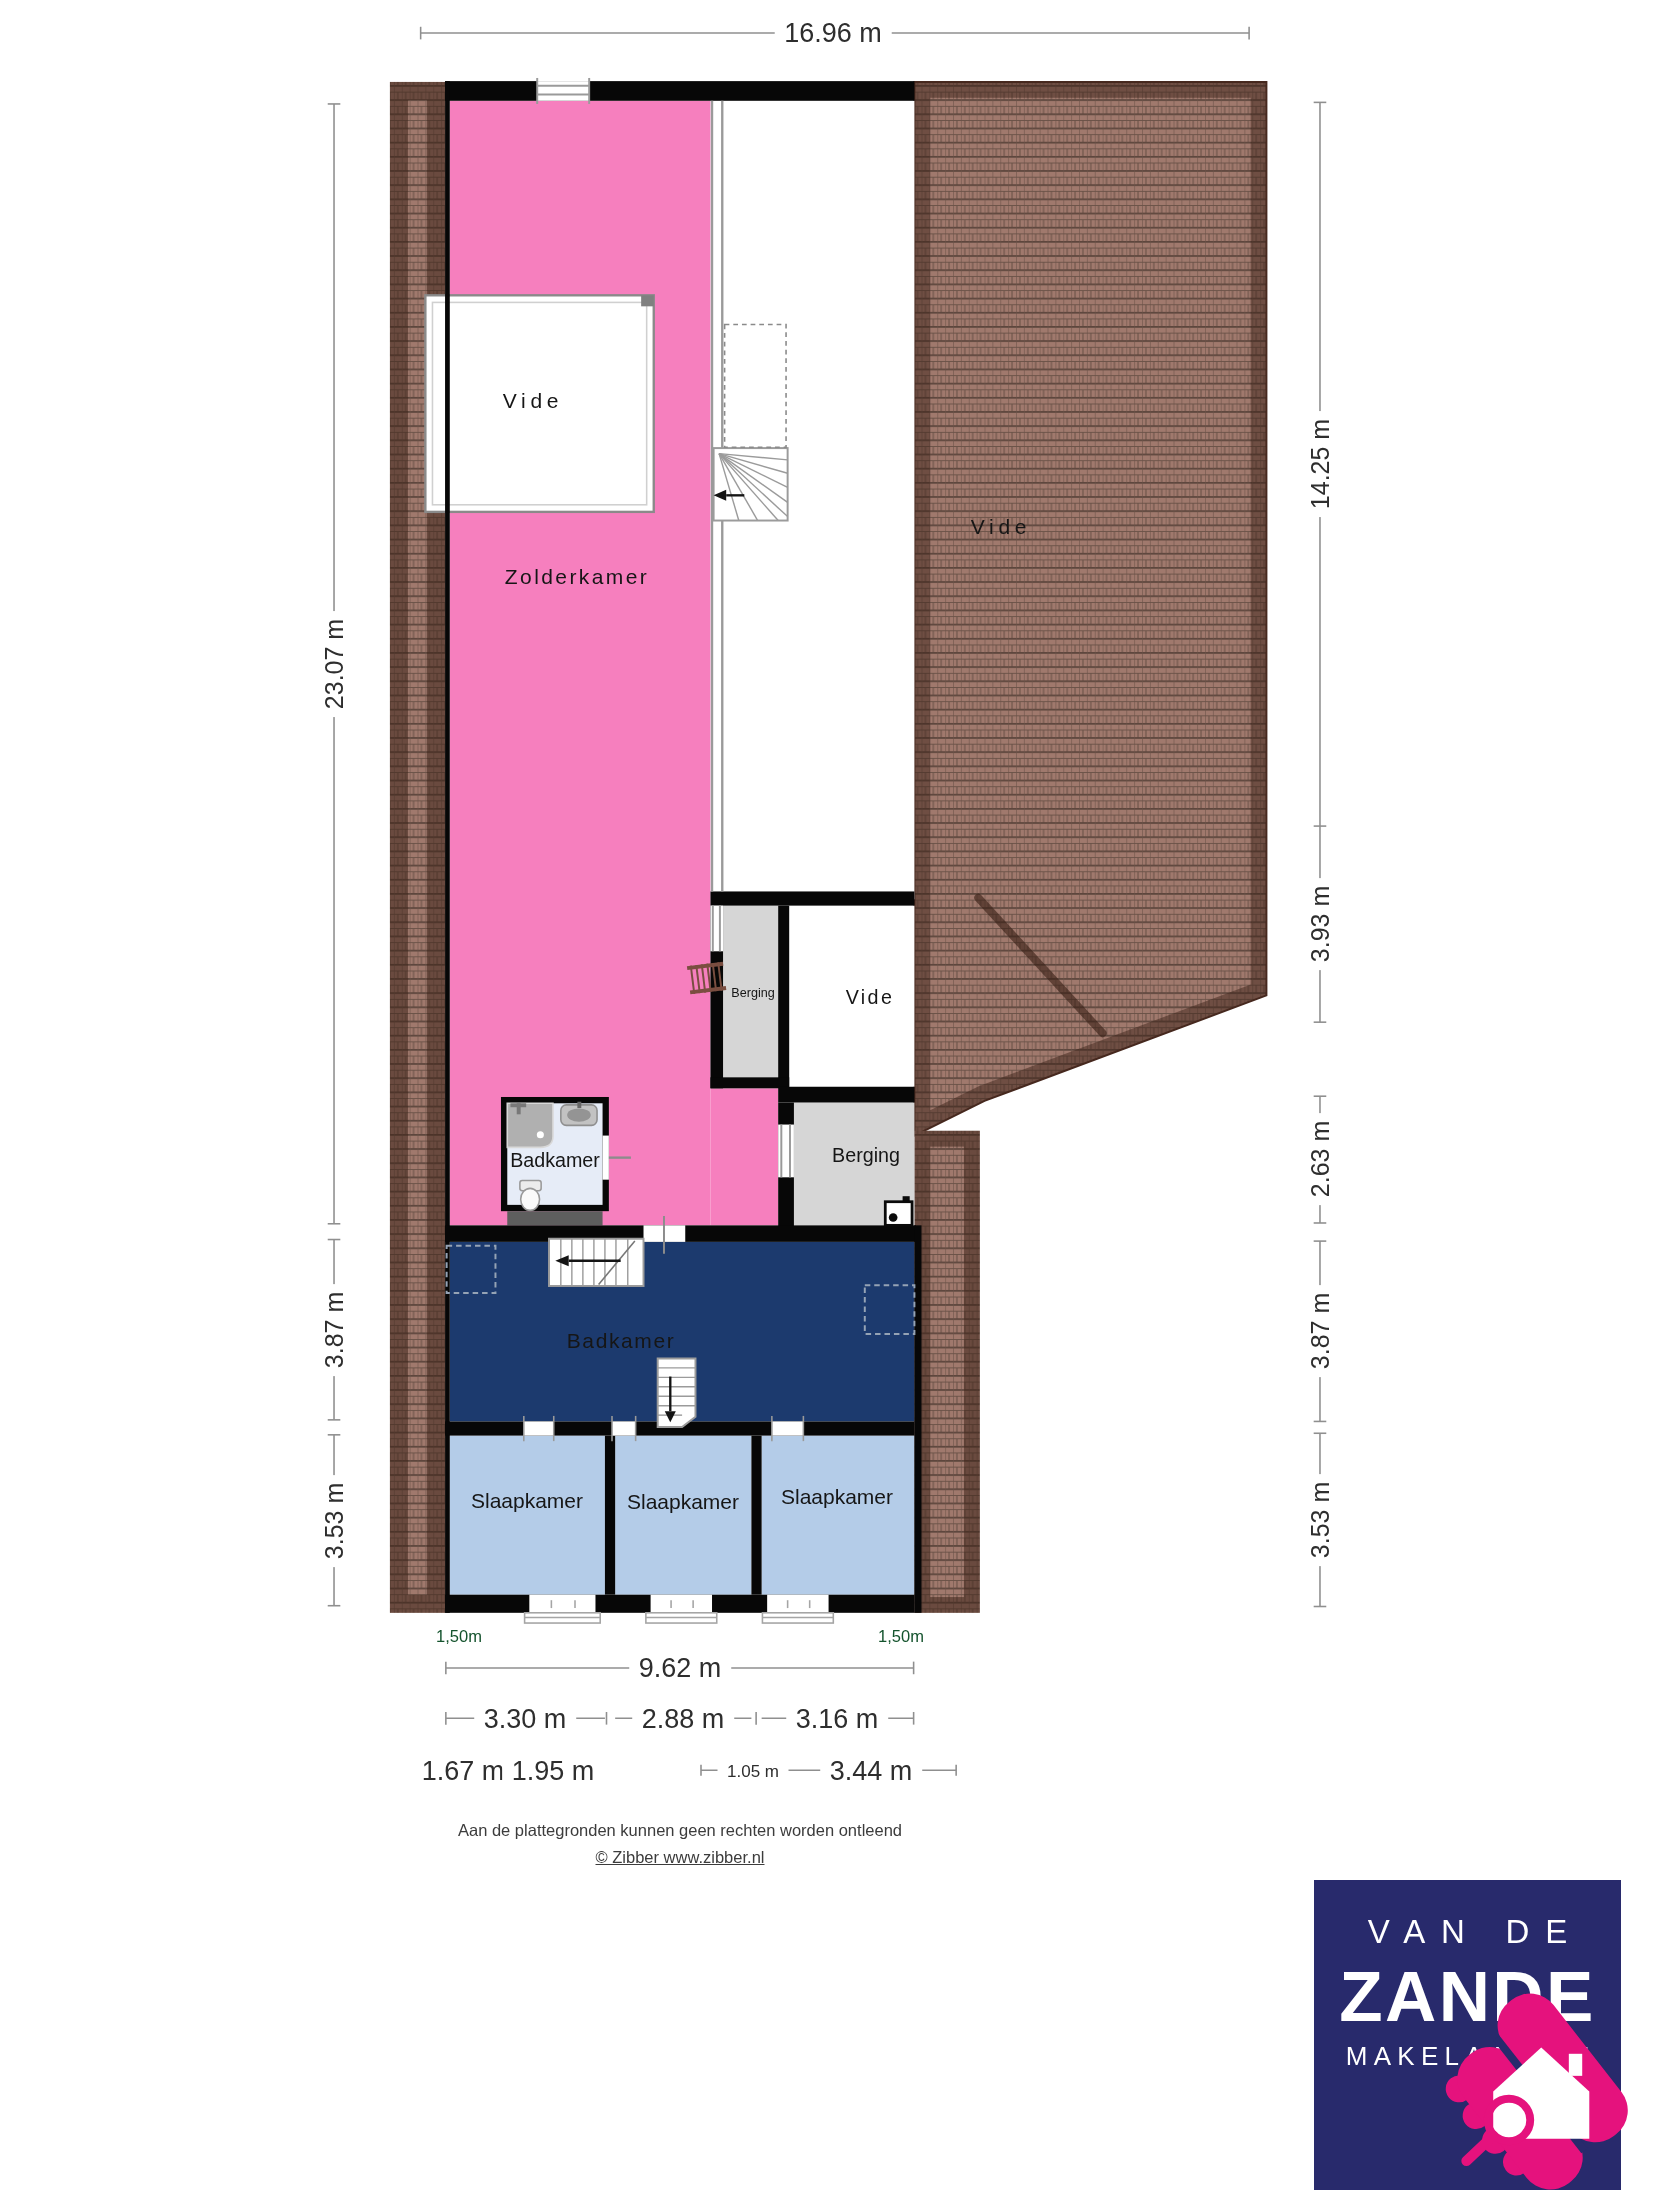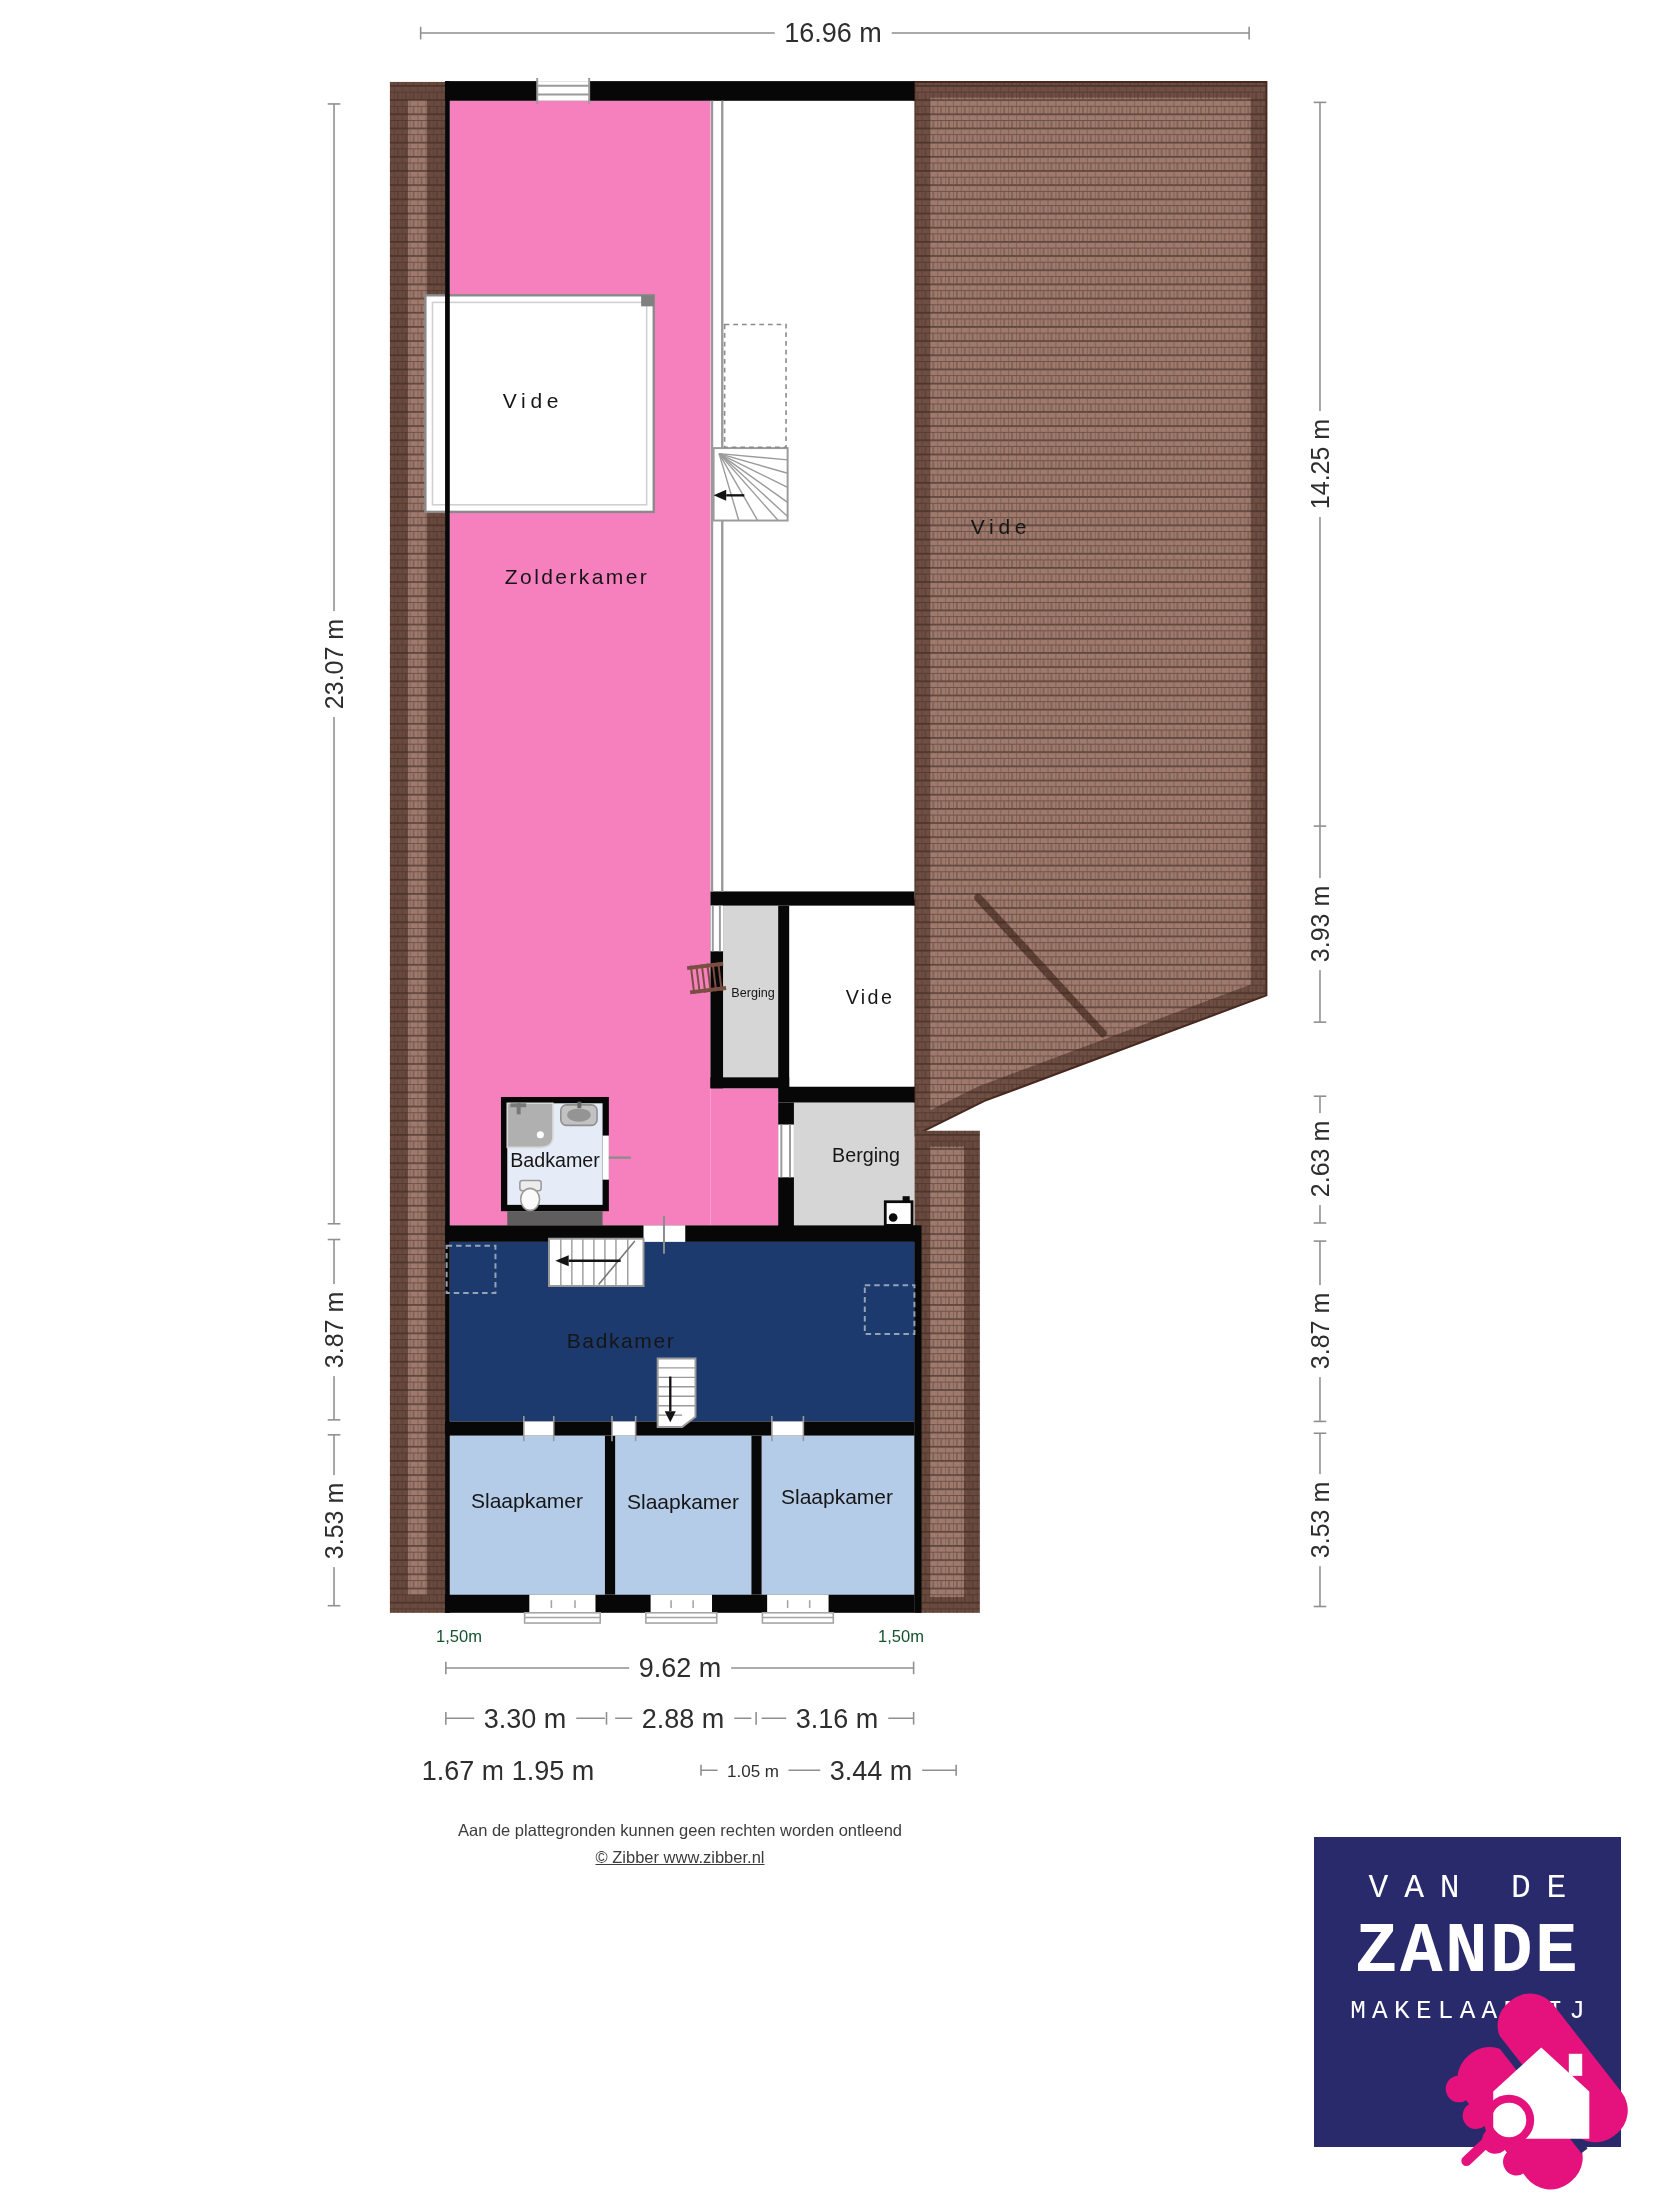--- a/index.html
+++ b/index.html
@@ -336,21 +336,21 @@
 <div class="lbl dim" style="left:463px;top:1771px;font-size:27px;">1.67 m</div>
 <div class="lbl dim" style="left:553px;top:1771px;font-size:27px;">1.95 m</div>
 <div class="lbl dim" style="left:753px;top:1771px;font-size:17px;">1.05 m</div>
 <div class="lbl dim" style="left:871px;top:1771px;font-size:27px;">3.44 m</div>
 <div class="lbl small-dim" style="left:459px;top:1636px;font-size:16.5px;">1,50m</div>
 <div class="lbl small-dim" style="left:901px;top:1636px;font-size:16.5px;">1,50m</div>
 
 <div class="footer-line" style="left:680px;top:1821px;font-size:16.5px;">Aan de plattegronden kunnen geen rechten worden ontleend</div>
 <div class="footer-line" style="left:680px;top:1848px;font-size:16.5px;text-decoration:underline;">© Zibber www.zibber.nl</div>
 
-<div class="logo" style="left:1314px;top:1837px;width:307px;height:310px;background:var(--c-logo-navy);font-family:Liberation Mono, monospace;">
+<div class="logo" style="left:1314px;top:1880px;width:307px;height:310px;background:var(--c-logo-navy);">
   <div class="l1">VAN DE</div>
   <div class="l2">ZANDE</div>
   <div class="l3">MAKELAARDIJ</div>
 </div>
 <svg class="plan-svg" width="1654" height="2205" viewBox="0 0 2100 2800" style="pointer-events:none;">
   <g transform="rotate(-38 1962 2656)">
     <circle cx="1878" cy="2586" r="17" fill="var(--c-logo-pink)"></circle>
     <circle cx="1874" cy="2626" r="17" fill="var(--c-logo-pink)"></circle>
     <circle cx="1874" cy="2666" r="17" fill="var(--c-logo-pink)"></circle>
     <circle cx="1878" cy="2704" r="17" fill="var(--c-logo-pink)"></circle>

